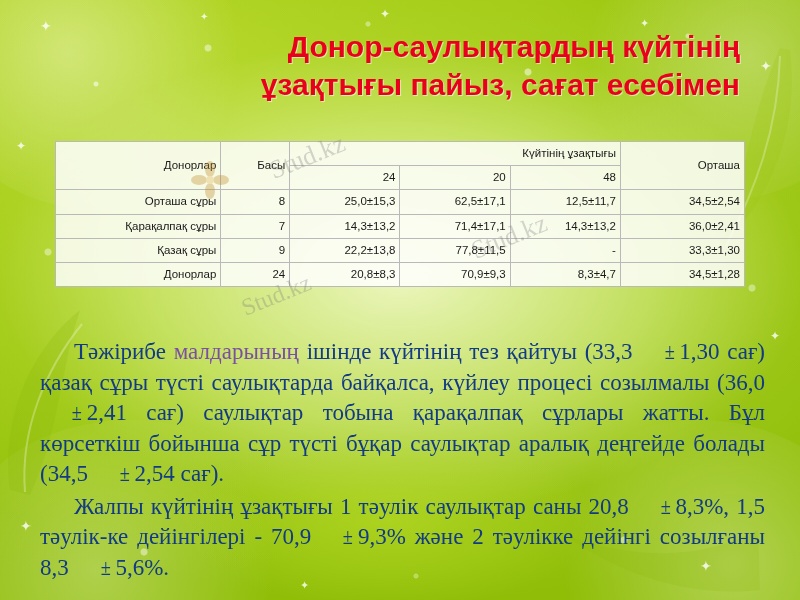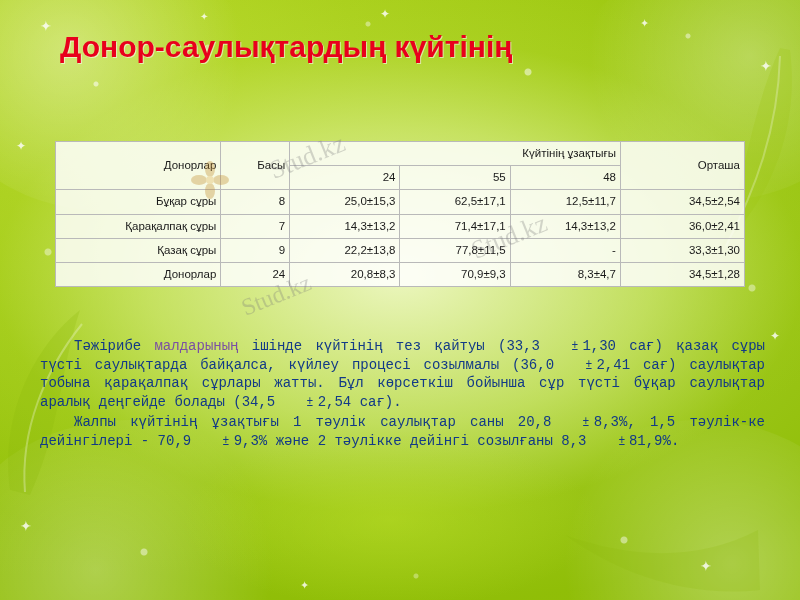--- a/index.html
+++ b/index.html
@@ -58,21 +58,21 @@
     opacity: 0.8;
     font-size: 14px;
     line-height: 1;
   }
 
   #title {
     position: absolute;
     left: 60px;
     top: 28px;
     width: 680px;
-    text-align: left;
+    text-align: right;
     font-family: "Liberation Sans", sans-serif;
     font-weight: bold;
     font-size: 30px;
     line-height: 1.28;
     color: #e8001c;
     text-shadow: 1px 1px 0 rgba(255,255,255,0.55);
     z-index: 6;
   }
 
   #table-wrap {
@@ -129,22 +129,22 @@
     z-index: 7;
     pointer-events: none;
   }
 
   #body-text {
     position: absolute;
     left: 40px;
     top: 337px;
     width: 725px;
     z-index: 6;
-    font-family: Liberation Mono, monospace;
-    font-size: 14px;
+    font-family: Liberation Serif, serif;
+    font-size: 23px;
     line-height: 1.33;
     color: #123a86;
     text-align: justify;
   }
   #body-text p {
     margin: 0 0 2px 0;
     text-indent: 34px;
   }
   .hl { color: #7a4fa3; }
   .pm {
@@ -182,40 +182,41 @@
   <div class="sparkle" style="left:640px; top:18px; font-size:11px;">✦</div>
   <div class="sparkle" style="left:760px; top:60px;">✦</div>
   <div class="sparkle" style="left:16px; top:140px; font-size:12px;">✦</div>
   <div class="sparkle" style="left:20px; top:520px;">✦</div>
   <div class="sparkle" style="left:300px; top:580px; font-size:11px;">✦</div>
   <div class="sparkle" style="left:700px; top:560px;">✦</div>
   <div class="sparkle" style="left:770px; top:330px; font-size:12px;">✦</div>
 
   <div id="title">
     <div>Донор-саулықтардың күйтінің</div>
+    <div>ұзақтығы  пайыз, сағат есебімен</div>
   </div>
 
   <div id="table-wrap">
     <table>
       <thead>
         <tr>
           <th class="col-donor" rowspan="2">Донорлар</th>
           <th class="col-basy" rowspan="2">Басы</th>
           <th class="col-v" colspan="3">Күйтінің ұзақтығы</th>
           <th class="col-avg" rowspan="2">Орташа</th>
         </tr>
         <tr>
           <th class="col-v">24</th>
-          <th class="col-v">55</th>
+          <th class="col-v">20</th>
           <th class="col-v">48</th>
         </tr>
       </thead>
       <tbody>
         <tr>
-          <td>Бұқар  сұры</td>
+          <td>Орташа  сұры</td>
           <td>8</td>
           <td>25,0±15,3</td>
           <td>62,5±17,1</td>
           <td>12,5±11,7</td>
           <td>34,5±2,54</td>
         </tr>
         <tr>
           <td>Қарақалпақ сұры</td>
           <td>7</td>
           <td>14,3±13,2</td>
@@ -251,16 +252,16 @@
       <ellipse cx="31" cy="20" rx="8" ry="5"></ellipse>
       <circle cx="20" cy="20" r="4" fill="#e0b254"></circle>
     </g>
   </svg>
   <div id="wm1">Stud.kz</div>
   <div id="wm2">Stud.kz</div>
   <div id="wm3">Stud.kz</div>
 
   <div id="body-text">
     <p><span>Тәжірибе </span><span class="hl">малдарының</span><span> ішінде күйтінің тез қайтуы (33,3</span><span class="pm">±</span><span>1,30 сағ) қазақ сұры түсті саулықтарда байқалса, күйлеу процесі созылмалы (36,0</span><span class="pm">±</span><span>2,41 сағ) саулықтар тобына қарақалпақ сұрлары жатты. Бұл көрсеткіш бойынша сұр түсті бұқар саулықтар аралық деңгейде болады (34,5</span><span class="pm">±</span><span>2,54 сағ).</span></p>
-    <p><span>Жалпы күйтінің ұзақтығы 1 тәулік саулықтар саны 20,8</span><span class="pm">±</span><span>8,3%, 1,5 тәулік-ке дейінгілері - 70,9</span><span class="pm">±</span><span>9,3% және 2 тәулікке дейінгі созылғаны 8,3</span><span class="pm">±</span><span>81,9%.</span></p>
+    <p><span>Жалпы күйтінің ұзақтығы 1 тәулік саулықтар саны 20,8</span><span class="pm">±</span><span>8,3%, 1,5 тәулік-ке дейінгілері - 70,9</span><span class="pm">±</span><span>9,3% және 2 тәулікке дейінгі созылғаны 8,3</span><span class="pm">±</span><span>5,6%.</span></p>
   </div>
 
 </div>
 
 </body></html>

